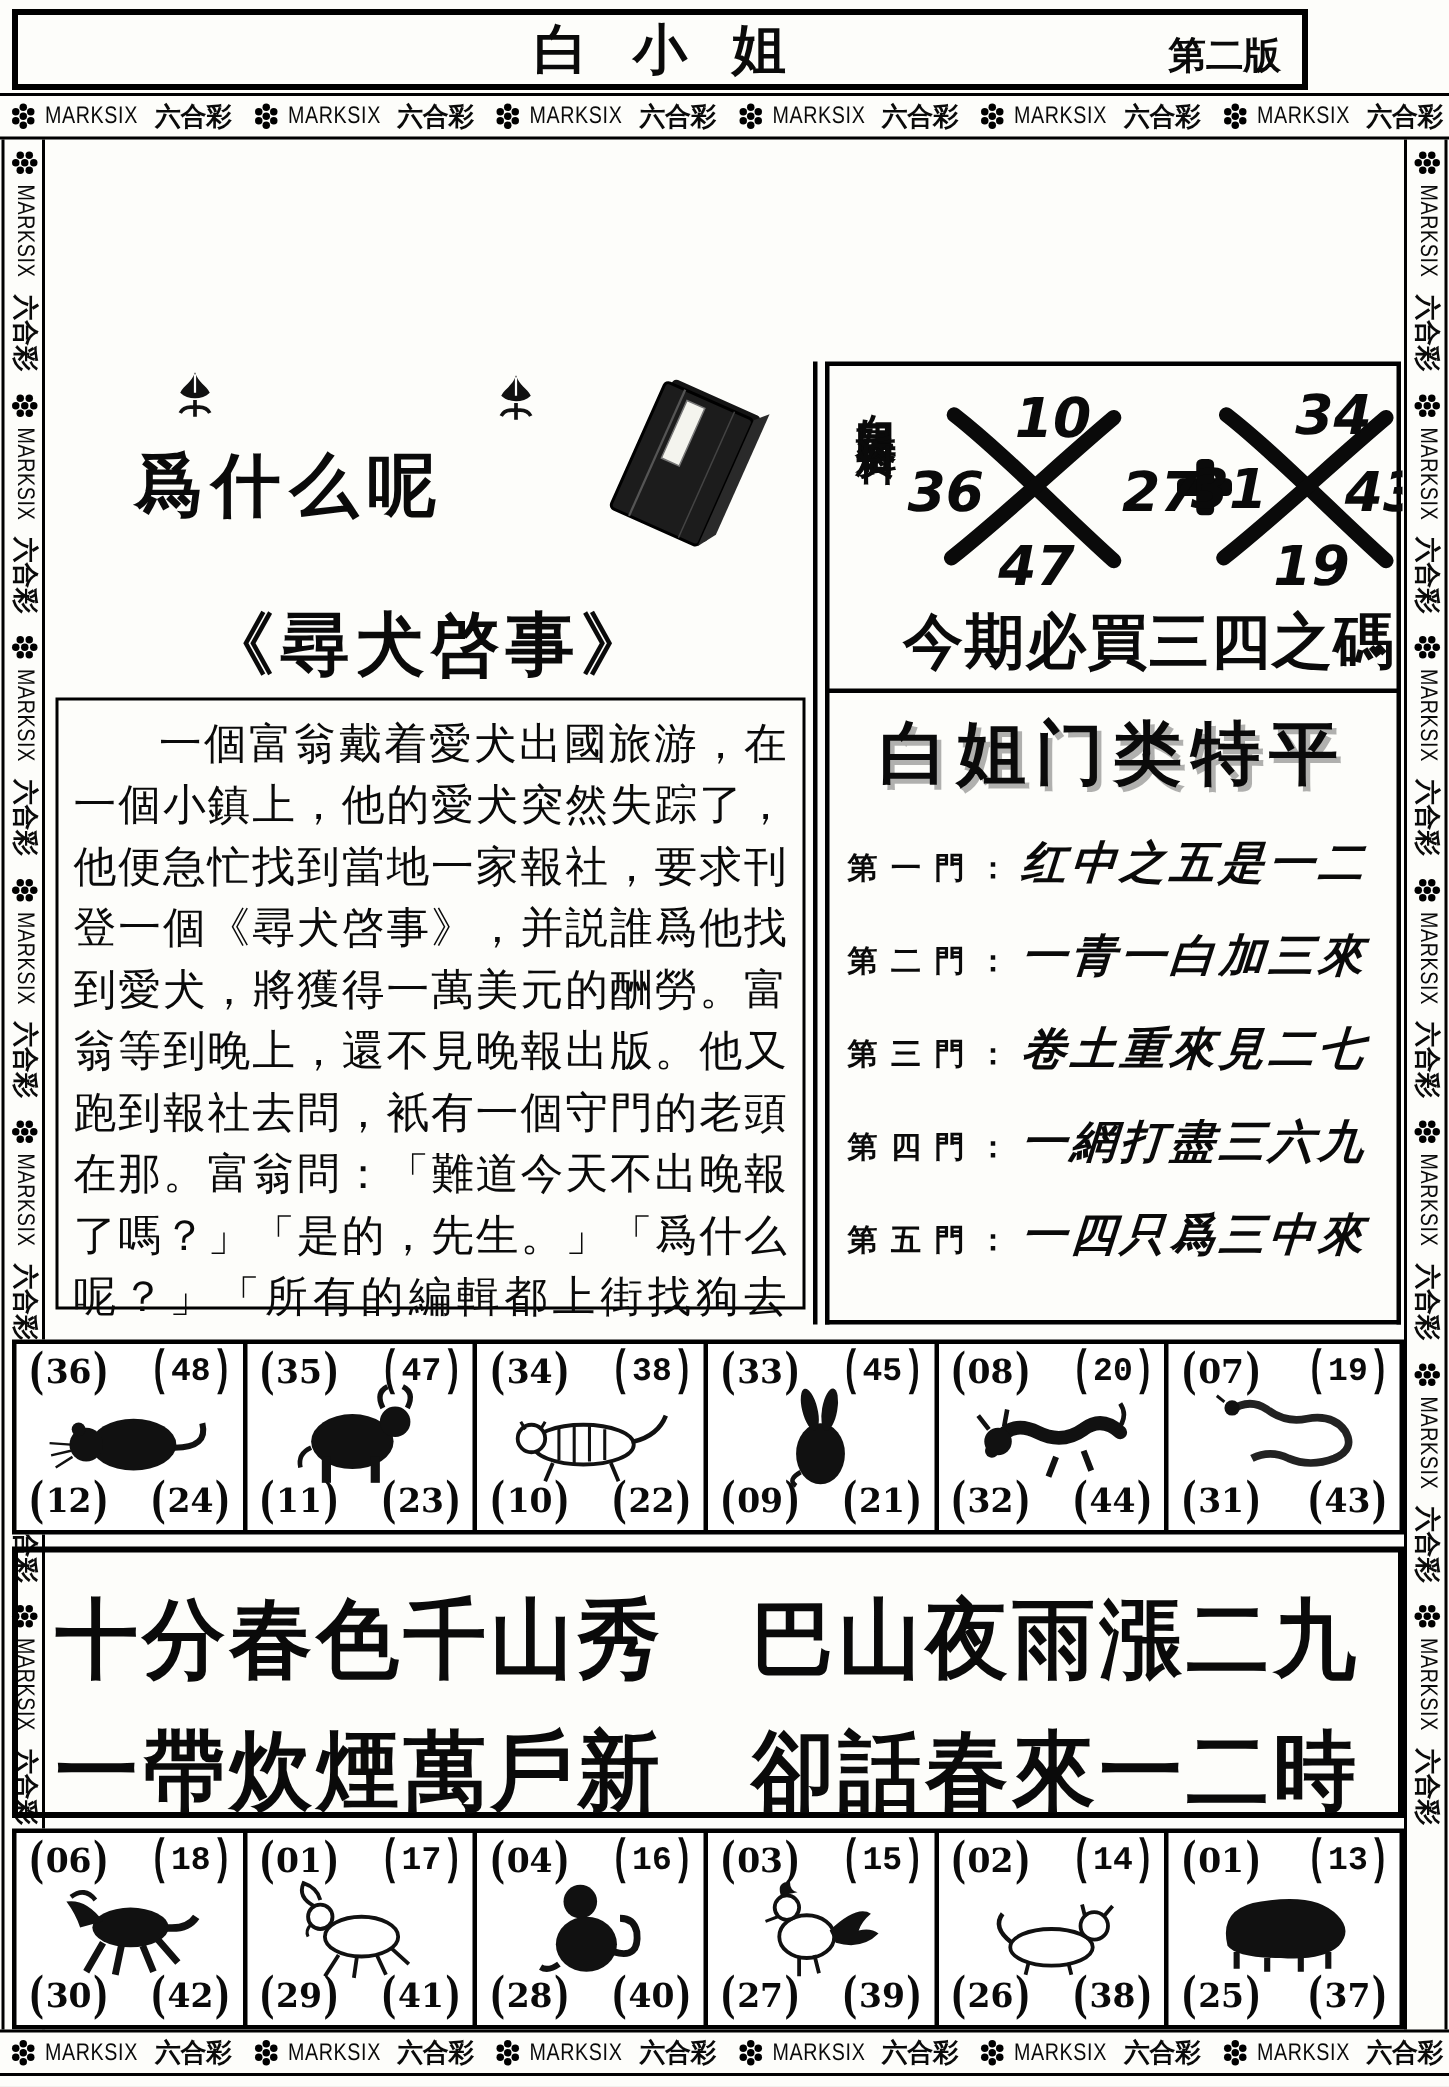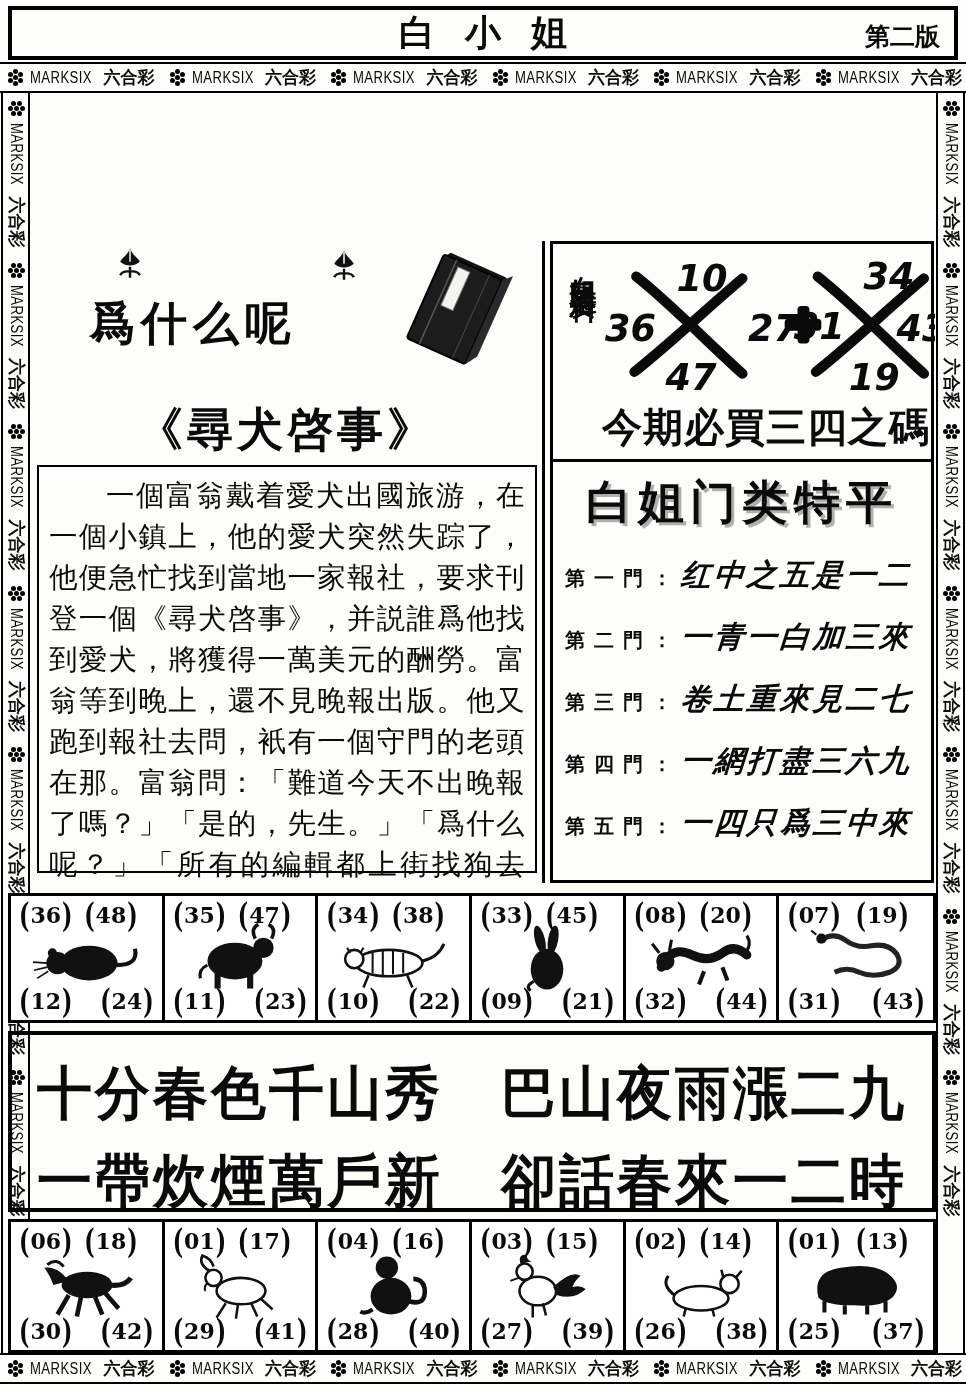--- a/index.html
+++ b/index.html
@@ -5,21 +5,21 @@
   * { margin:0; padding:0; box-sizing:border-box; }
   html,body { background:#e8e8e4; }
   body { font-family:"DejaVu Sans", sans-serif; }
   .page {
     position:relative; width:966px; height:1391px; margin:0 auto;
     background:#fdfdfa; color:#0a0a0a; overflow:hidden;
   }
 
   
   .title-band {
-    position:absolute; left:8px; top:6px; width:950px; height:54px;
+    position:absolute; left:8px; top:6px; width:864px; height:54px;
     border:4px solid #000; display:flex; align-items:center; justify-content:center;
   }
   .page-title { font-family:"DejaVu Serif", serif; font-size:36px; font-weight:700; letter-spacing:30px; text-indent:30px; }
   .edition { position:absolute; right:14px; top:10px; font-family:"DejaVu Serif", serif; font-size:25px; font-weight:700; }
 
   
   .hstrip {
     position:absolute; left:0; width:966px; height:31px;
     border-top:2px solid #000; border-bottom:2px solid #000;
     display:flex; align-items:center; overflow:hidden; white-space:nowrap;
@@ -99,21 +99,21 @@
     position:absolute; left:8px; width:928px; border:3px solid #000;
     display:grid; grid-template-columns:repeat(6, 1fr); background:#fff;
   }
   .ztable-1 { top:893px; height:130px; }
   .ztable-2 { top:1219px; height:134px; }
   .cell { position:relative; border-right:3px solid #000; }
   .cell:last-child { border-right:none; }
   .num { position:absolute; font-size:22px; font-weight:900; font-family:"DejaVu Serif", serif; white-space:nowrap; }
   .num::before { content:"("; font-weight:900; display:inline-block; transform:scaleY(1.5); margin-right:1px; }
   .num::after  { content:")"; font-weight:900; display:inline-block; transform:scaleY(1.5); margin-left:1px; }
-  .tl { left:8px; top:6px; } .tr { right:24px; top:6px; }
+  .tl { left:8px; top:6px; } .tr { right:7px; top:6px;font-family:Liberation Mono, monospace; }
   .bl { left:8px; bottom:6px; } .br { right:8px; bottom:6px; }
   .animal-slot { position:absolute; left:50%; top:50%; transform:translate(-50%,-50%); width:112px; height:72px; }
   .animal-slot svg { width:100%; height:100%; }
 
   
   .poem-box {
     position:absolute; left:8px; top:1031px; width:928px; height:181px;
     border:4px solid #000; text-align:center;
   }
   .poem-line { font-size:55px; font-weight:900; letter-spacing:3px; white-space:nowrap; transform:scaleY(1.05); }

